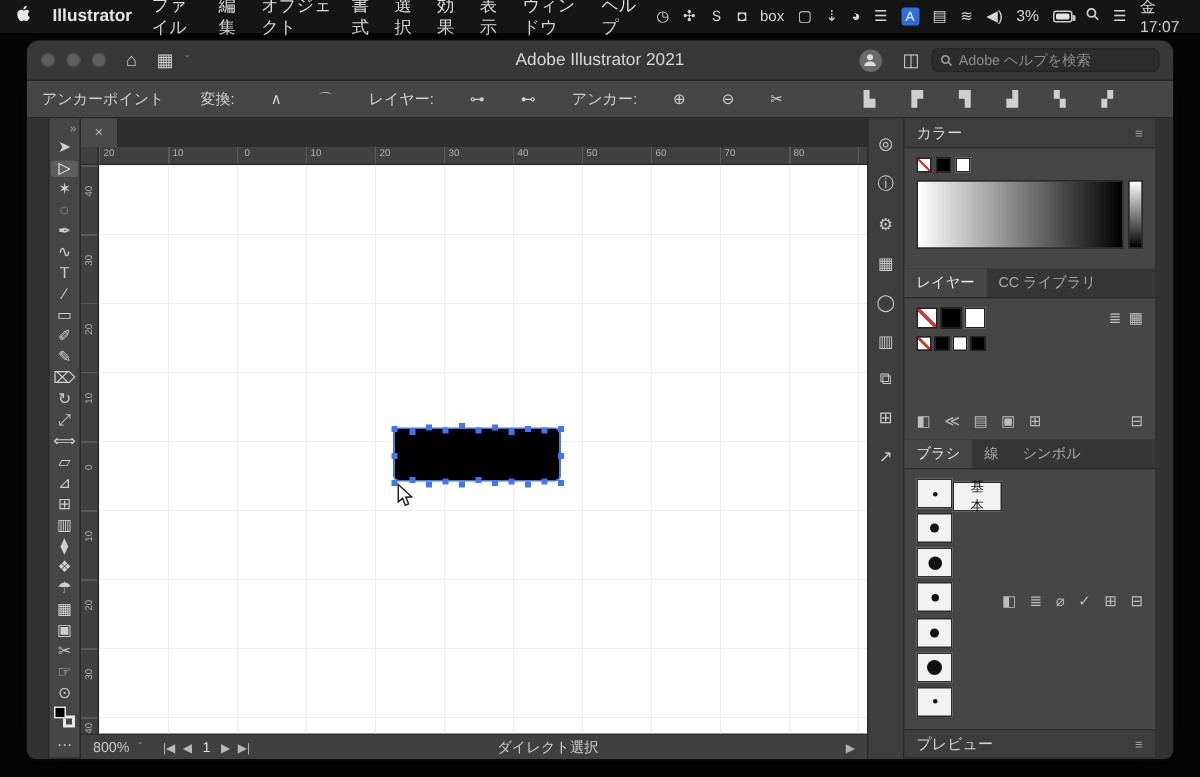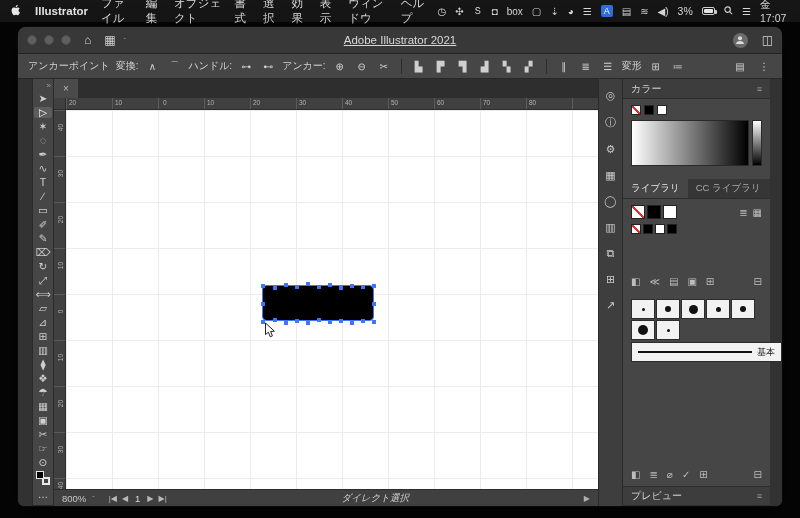--- a/index.html
+++ b/index.html
@@ -23,32 +23,32 @@
   
   .window { position:absolute; left:18px; right:18px; top:27px; bottom:12px; background:#323232;
     border-radius:8px 8px 6px 6px; overflow:hidden; display:flex; flex-direction:column;
     box-shadow:0 0 0 1px #0a0a0a, 0 8px 24px rgba(0,0,0,.6); }
 
   .titlebar { height:27px; background:#383838; border-bottom:1px solid #242424;
     display:flex; align-items:center; padding:0 9px; gap:7px; position:relative; flex:0 0 27px; }
   .tl { width:10px; height:10px; border-radius:50%; background:#5f5f5f; border:1px solid #4c4c4c; }
   .tb-ic { color:#cfcfcf; font-size:12px; margin-left:6px; }
   .tb-chev { color:#9a9a9a; font-size:7px; margin-left:1px; }
-  .tb-title { position:absolute; left:50%; transform:translateX(-50%); color:#d8d8d8; font-size:11.5px;text-decoration:underline; }
+  .tb-title { position:absolute; left:50%; transform:translateX(-50%); color:#d8d8d8; font-size:11.5px; }
   .tb-right { margin-left:auto; display:flex; align-items:center; gap:8px; }
   .avatar { width:15px; height:15px; border-radius:50%; background:#6a6a6a; display:flex; align-items:center; justify-content:center; overflow:hidden; }
   .searchbox { display:flex; align-items:center; gap:4px; background:#2c2c2c; border:1px solid #252525;
     border-radius:4px; height:16px; width:152px; padding:0 5px; }
   .searchbox input { background:transparent; border:none; outline:none; color:#bbb; font-size:9.5px; width:100%;
     font-family:"Liberation Sans","DejaVu Sans",sans-serif; }
   .searchbox input::placeholder { color:#8f8f8f; }
 
   
   .controlbar { height:25px; background:#464646; border-bottom:1px solid #282828; display:flex;
-    align-items:center; padding:0 10px; gap:6px; color:#d6d6d6; font-size:10px; flex:0 0 25px; }
+    align-items:center; padding:0 10px; gap:24px; color:#d6d6d6; font-size:10px; flex:0 0 25px; }
   .cb-label { white-space:nowrap; color:#d0d0d0; }
   .cb-btn { background:transparent; border:none; color:#cfcfcf; font-size:10px; width:16px; height:16px;
     display:flex; align-items:center; justify-content:center; cursor:default; }
   .cb-sep { width:1px; height:15px; background:#2d2d2d; margin:0 3px; }
   .cb-right { margin-left:auto; display:flex; gap:8px; align-items:center; }
 
   
   .main { flex:1; display:flex; background:#323232; padding-left:14px; padding-right:12px; min-height:0; }
 
   
@@ -92,29 +92,29 @@
       0 36px 0 #3f76f6, 12px 34px 0 #3f76f6, 23px 37px 0 #3f76f6, 34px 35px 0 #3f76f6,
       45px 37px 0 #3f76f6, 56px 34px 0 #3f76f6, 67px 36px 0 #3f76f6, 78px 35px 0 #3f76f6,
       89px 37px 0 #3f76f6, 100px 35px 0 #3f76f6, 111px 36px 0 #3f76f6,
       0 18px 0 #3f76f6, 111px 18px 0 #3f76f6; }
   .cursor { position:absolute; left:198px; top:212px; }
   .docstatus { height:17px; background:#404040; border-top:1px solid #2c2c2c; display:flex;
     align-items:center; gap:6px; padding:0 8px; color:#c8c8c8; font-size:9.5px; flex:0 0 17px; }
   .st-chev { font-size:7px; color:#9e9e9e; }
   .st-nav { display:flex; gap:5px; align-items:center; font-size:8px; color:#b9b9b9; margin-left:8px; }
   .st-page { font-size:9.5px; color:#ddd; padding:0 2px; }
-  .st-tool { flex:1; text-align:center; color:#d0d0d0;font-style:italic; }
+  .st-tool { flex:1; text-align:center; color:#d0d0d0; }
   .st-play { font-size:8px; color:#b0b0b0; }
 
   
   .iconstrip { width:24px; background:#3e3e3e; border-left:1px solid #2a2a2a; display:flex;
     flex-direction:column; align-items:center; padding-top:10px; gap:13px; color:#c9c9c9; font-size:11px; }
 
   
-  .panels { width:148px; background:#3d3d3d; border-left:1px solid #2a2a2a; display:flex;
+  .panels { width:168px; background:#3d3d3d; border-left:1px solid #2a2a2a; display:flex;
     flex-direction:column; color:#d4d4d4; font-size:10px; }
   .phead { height:20px; display:flex; align-items:center; padding:0 8px; border-bottom:1px solid #2c2c2c; flex:0 0 20px; }
   .pmenu { margin-left:auto; color:#9e9e9e; font-size:9px; }
   .ptabs { height:20px; display:flex; align-items:stretch; border-bottom:1px solid #2c2c2c; background:#363636; flex:0 0 20px; }
   .ptab { display:flex; align-items:center; padding:0 8px; color:#ababab; font-size:9.5px; }
   .ptab.active { background:#464646; color:#eaeaea; }
   .pbody { background:#464646; padding:6px 8px; }
   .color-body { height:80px; display:flex; flex-direction:column; gap:5px; flex:0 0 80px; }
   .mini-swatches { display:flex; gap:3px; }
   .msw { width:10px; height:10px; border:1px solid #262626; background:#fff; }
@@ -125,21 +125,21 @@
   .ramp-v { width:10px; height:46px; margin-left:3px; border:1px solid #2a2a2a; background:linear-gradient(#fff,#000); }
   .sw-body { height:94px; display:flex; flex-direction:column; gap:5px; flex:0 0 94px; }
   .sw-row { display:flex; gap:2px; align-items:center; }
   .sw { width:14px; height:14px; border:1px solid #222; background:#fff; }
   .sw.black { background:#000; }
   .sw.none { background:linear-gradient(45deg,#fff 42%,#e03030 42%,#e03030 58%,#fff 58%); }
   .sw.small { width:10px; height:10px; }
   .sw-views { margin-left:auto; display:flex; gap:5px; color:#c0c0c0; font-size:10px; }
   .sw-footer { margin-top:auto; display:flex; gap:9px; align-items:center; color:#bdbdbd; font-size:10px; }
   .sw-footer .last { margin-left:auto; }
-  .br-body { flex:1; display:flex; flex-direction:column; min-height:0; }
+  .br-body { flex:1; display:flex; flex-direction:row; min-height:0; }
   .br-grid { display:flex; flex-wrap:wrap; gap:1px; }
   .bcell { width:24px; height:20px; background:#f2f2f2; border:1px solid #2c2c2c; display:flex;
     align-items:center; justify-content:center; }
   .bdot { background:#111; border-radius:50%; }
   .d1 { width:3px; height:3px; } .d2 { width:6px; height:6px; } .d3 { width:9px; height:9px; }
   .d4 { width:5px; height:5px; } .d5 { width:6px; height:6px; } .d6 { width:10px; height:10px; }
   .d7 { width:3px; height:3px; }
   .bline { margin-top:2px; height:20px; background:#f2f2f2; border:1px solid #2c2c2c; display:flex;
     align-items:center; padding:0 6px; width:151px; }
   .bline-rule { flex:1; height:2px; background:#111; }
@@ -207,29 +207,36 @@
       <span class="tb-chev">ˇ</span>
       <div class="tb-title">Adobe Illustrator 2021</div>
       <div class="tb-right">
         <span class="avatar">
             <svg width="10" height="10" viewBox="0 0 10 10">
               <circle cx="5" cy="3.2" r="2" fill="#ddd"></circle>
               <path d="M1 9c.5-2.2 2-3 4-3s3.5.8 4 3z" fill="#ddd"></path>
             </svg>
           </span>
         <span class="tb-ic">◫</span>
+        <div class="searchbox">
+          <svg width="9" height="9" viewBox="0 0 10 10">
+              <circle cx="4" cy="4" r="3" fill="none" stroke="#9a9a9a" stroke-width="1.3"></circle>
+              <line x1="6.2" y1="6.2" x2="9" y2="9" stroke="#9a9a9a" stroke-width="1.3"></line>
+            </svg>
+          <input placeholder="Adobe ヘルプを検索" style="">
+        </div>
       </div>
     </div>
 
     <div class="controlbar">
       <span class="cb-label">アンカーポイント</span>
       <span class="cb-label">変換:</span>
       <button class="cb-btn">∧</button>
       <button class="cb-btn">⌒</button>
-      <span class="cb-label">ハンドル:</span>
+      <span class="cb-label">レイヤー:</span>
       <button class="cb-btn">⊶</button>
       <button class="cb-btn">⊷</button>
       <span class="cb-label">アンカー:</span>
       <button class="cb-btn">⊕</button>
       <button class="cb-btn">⊖</button>
       <button class="cb-btn">✂</button>
       <span class="cb-sep"></span>
       <button class="cb-btn">▙</button>
       <button class="cb-btn">▛</button>
       <button class="cb-btn">▜</button>
@@ -370,21 +377,21 @@
             <span class="msw black"></span>
             <span class="msw"></span>
           </div>
           <div class="ramp-wrap">
             <div class="ramp"></div>
             <div class="ramp-v"></div>
           </div>
         </div>
 
         <div class="ptabs">
-          <span class="ptab active">ライブラリ</span>
+          <span class="ptab active">レイヤー</span>
           <span class="ptab">CC ライブラリ</span>
         </div>
         <div class="pbody sw-body">
           <div class="sw-row">
             <span class="sw none"></span>
             <span class="sw black"></span>
             <span class="sw"></span>
             <span class="sw-views">
               <span>≣</span>
               <span>▦</span>
@@ -399,20 +406,25 @@
           <div class="sw-footer">
             <span>◧</span>
             <span>≪</span>
             <span>▤</span>
             <span>▣</span>
             <span>⊞</span>
             <span class="last">⊟</span>
           </div>
         </div>
 
+        <div class="ptabs">
+          <span class="ptab active">ブラシ</span>
+          <span class="ptab">線</span>
+          <span class="ptab">シンボル</span>
+        </div>
         <div class="pbody br-body">
           <div class="br-grid">
             <div class="bcell">
                 <span class="bdot d1"></span>
               </div>
             <div class="bcell">
                 <span class="bdot d2"></span>
               </div>
             <div class="bcell">
                 <span class="bdot d3"></span>

